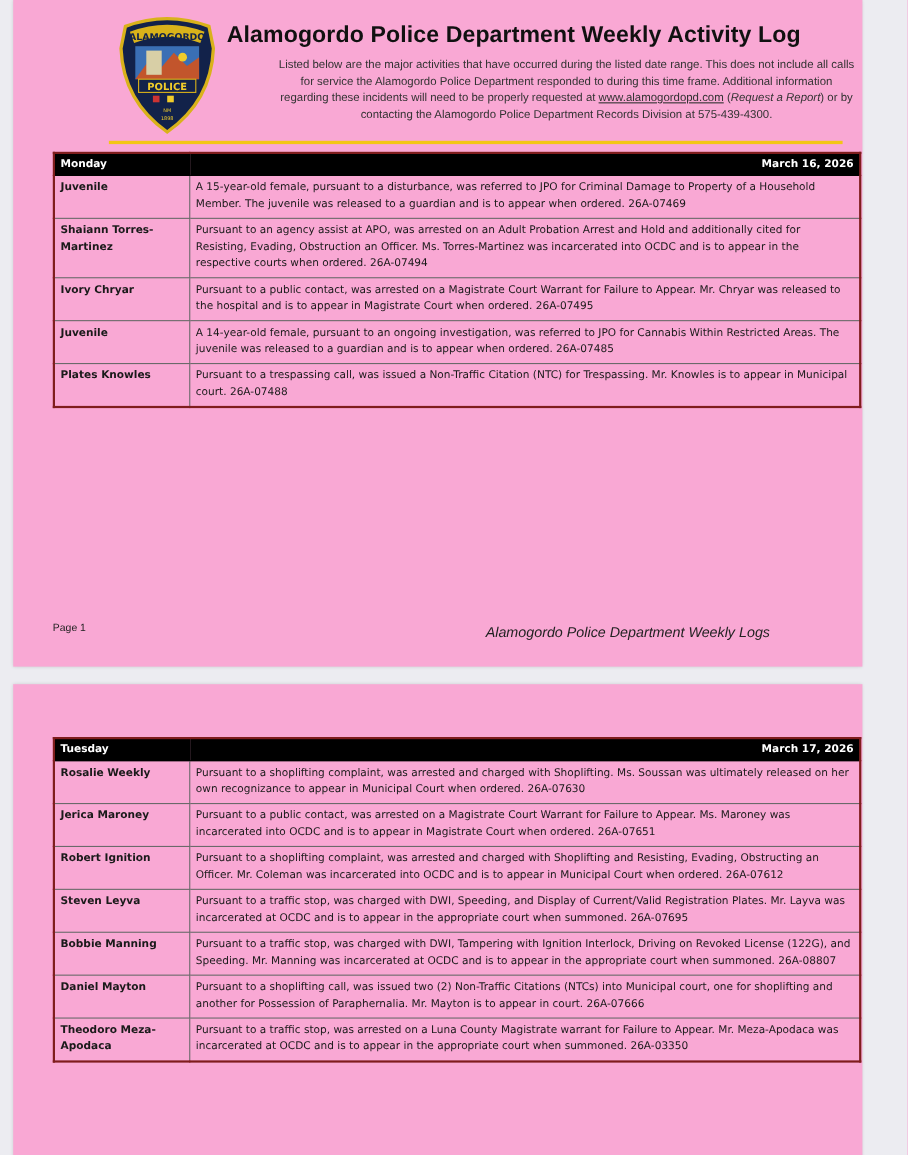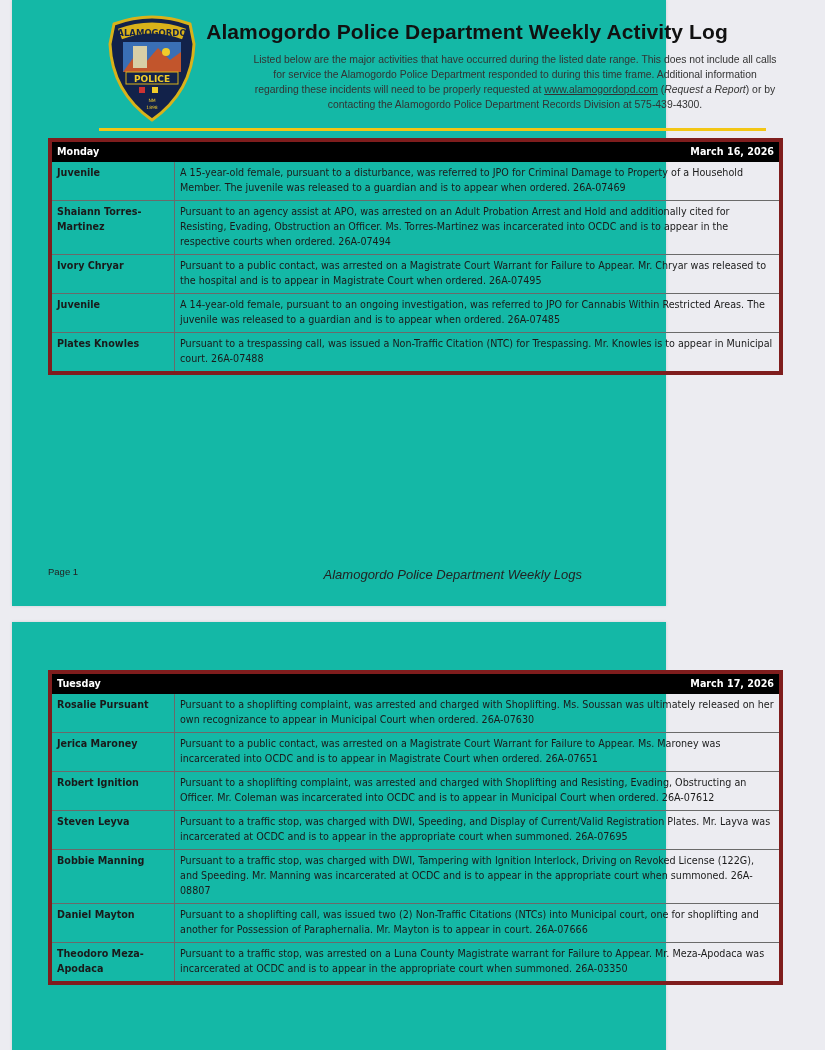--- a/index.html
+++ b/index.html
@@ -3,22 +3,22 @@
 <meta charset="utf-8">
 <style>
   html, body { margin:0; padding:0; }
   body {
     width:825px; height:1050px; overflow:hidden;
     background:#ececf1;
     font-family:"Liberation Sans", sans-serif;
     position:relative;
   }
   .page {
-    position:absolute; left:12px; width:654px;
-    background:#14b8a6;
+    position:absolute; left:12px; width:772px;
+    background:#f9a8d4;
     box-shadow:0 0 3px rgba(0,0,0,0.12);
   }
   #page1 { top:0; height:606px; }
   #page2 { top:622px; height:440px; }
 
   
   .badge {
     position:absolute; left:94px; top:14px; width:92px; height:110px;
   }
   .title {
@@ -36,21 +36,21 @@
     position:absolute; left:87px; top:128px; width:667px; height:3px;
     background:#f3c614;
   }
 
   
   table.log {
     position:absolute; left:36px; width:735px;
     border-collapse:collapse;
     font-family:"DejaVu Sans", sans-serif;
     font-size:9.6px; color:#1a1a1a;
-    border:4px solid #7f1d1d;
+    border:2px solid #7f1d1d;
   }
   #table-mon { top:138px; }
   #table-tue { top:48px; }
   table.log td {
     border:1px solid #6a6a6a;
     vertical-align:top;
     padding:3px 5px 5px 5px;
     line-height:15px;
   }
   table.log td.name { width:112px; font-weight:bold; }
@@ -136,21 +136,21 @@
 </div>
 
 <div class="page" id="page2">
   <table class="log" id="table-tue">
     <tbody>
         <tr class="hdr">
       <td class="name">Tuesday</td>
       <td class="date">March 17, 2026</td>
     </tr>
     <tr>
-      <td class="name">Rosalie Pursuant</td>
+      <td class="name">Rosalie Weekly</td>
       <td>Pursuant to a shoplifting complaint, was arrested and charged with Shoplifting.  Ms. Soussan was ultimately released on her own recognizance to appear in Municipal Court when ordered. 26A-07630</td>
     </tr>
     <tr>
       <td class="name">Jerica Maroney</td>
       <td>Pursuant to a public contact, was arrested on a Magistrate Court Warrant for Failure to Appear. Ms. Maroney was incarcerated into OCDC and is to appear in Magistrate Court when ordered. 26A-07651</td>
     </tr>
     <tr>
       <td class="name">Robert Ignition</td>
       <td>Pursuant to a shoplifting complaint, was arrested and charged with Shoplifting and Resisting, Evading, Obstructing an Officer.  Mr. Coleman was incarcerated into OCDC and is to appear in Municipal Court when ordered. 26A-07612</td>
     </tr>

